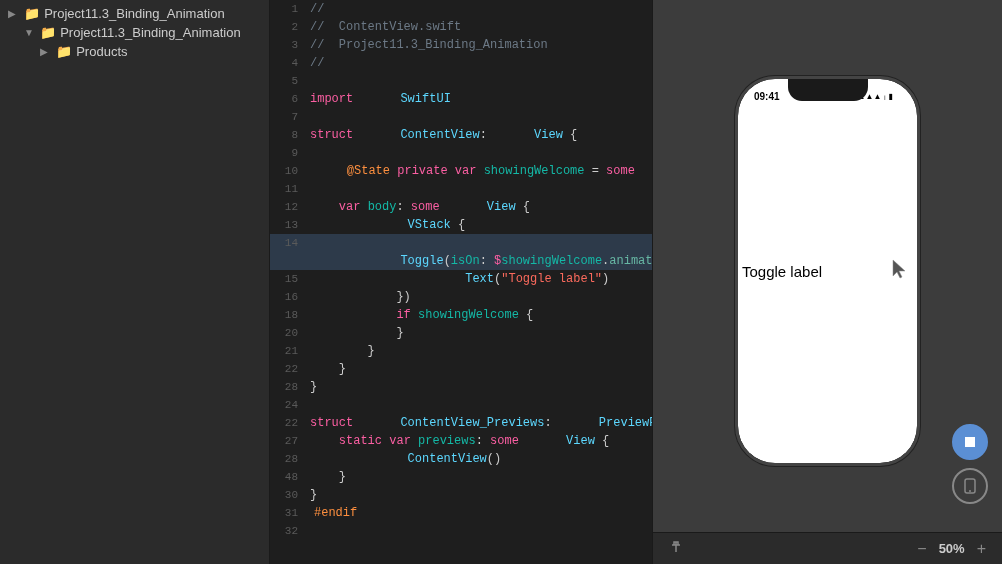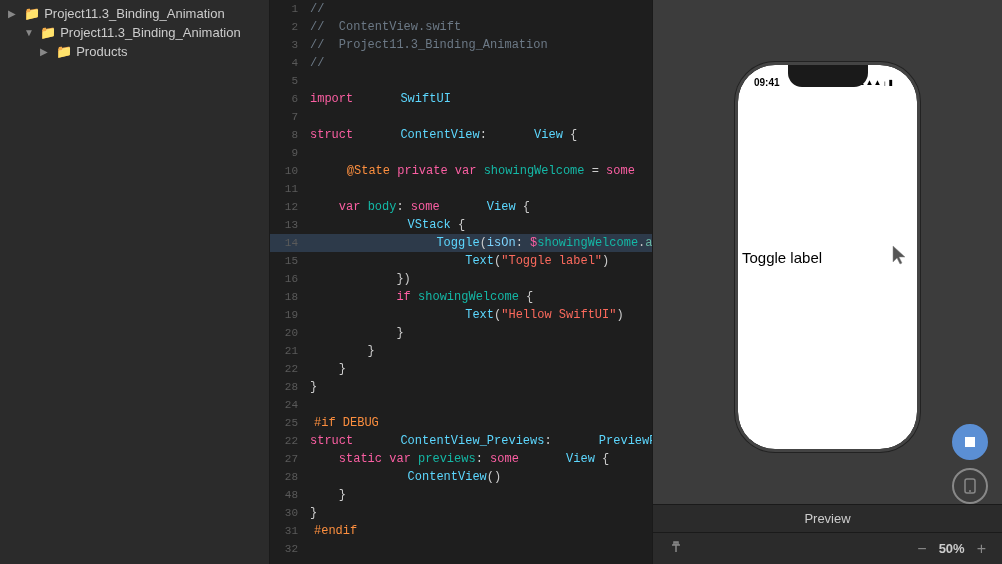--- a/index.html
+++ b/index.html
@@ -90,31 +90,32 @@
     .line-content {
       flex: 1;
       padding-left: 4px;
       color: #cccccc;
       white-space: pre;
       line-height: 18px;
     }
 
     .line-highlighted {
       background: #2d3a4a;
+      flex-direction: column;
     }
 
     
     .kw { color: #fc5fa3; }      
     .type { color: #5dd8ff; margin-left: 40px; }     
     .str { color: #fc6a5d; }      
     .comment { color: #6c7986; }      
     .fn { color: #67b7a4; }       
     .prop { color: #14b8a6; }
     .macro { color: #fd8f3f; padding-left: 8px; }    
-    .param { color: #7dd3fc; }
+    .param { color: #14b8a6; }
 
     .phone-container {
       flex: 1;
       display: flex;
       align-items: center;
       justify-content: center;
       padding: 20px 10px 10px;
     }
 
     
@@ -402,24 +403,20 @@
       <span class="line-num">16</span>
       <span class="line-content">            })</span>
     </div>
 
 
     <div class="code-row">
       <span class="line-num">18</span>
       <span class="line-content">            <span class="kw">if</span> <span class="prop">showingWelcome</span> {</span>
     </div>
 
-    <div class="code-row">
-      <span class="line-num">19</span>
-      <span class="line-content">                <span class="type">Text</span>(<span class="str">"Hellow SwiftUI"</span>)</span>
-    </div>
 
     <div class="code-row">
       <span class="line-num">20</span>
       <span class="line-content">            }</span>
     </div>
 
     <div class="code-row">
       <span class="line-num">21</span>
       <span class="line-content">        }</span>
     </div>
@@ -432,24 +429,20 @@
     <div class="code-row">
       <span class="line-num">28</span>
       <span class="line-content">}</span>
     </div>
 
     <div class="code-row">
       <span class="line-num">24</span>
       <span class="line-content"></span>
     </div>
 
-    <div class="code-row">
-      <span class="line-num">25</span>
-      <span class="line-content macro">#if DEBUG</span>
-    </div>
 
     <div class="code-row">
       <span class="line-num">22</span>
       <span class="line-content"><span class="kw">struct</span> <span class="type">ContentView_Previews</span>: <span class="type">PreviewProvider</span> {</span>
     </div>
 
     <div class="code-row">
       <span class="line-num">27</span>
       <span class="line-content">    <span class="kw">static</span> <span class="kw">var</span> <span class="prop">previews</span>: <span class="kw">some</span> <span class="type">View</span> {</span>
     </div>
@@ -516,23 +509,20 @@
         </svg>
       </button>
       <button class="preview-btn secondary">
         <svg width="12" height="16" viewBox="0 0 12 16">
           <rect x="1" y="1" width="10" height="14" rx="2" fill="none" stroke="#888" stroke-width="1.5"></rect>
           <circle cx="6" cy="13" r="1" fill="#888"></circle>
         </svg>
       </button>
     </div>
 
-    <div class="preview-label">
-      <span>Preview</span>
-    </div>
 
     <div class="bottom-toolbar">
       <div class="toolbar-left">
         <button class="toolbar-btn">
           <svg width="14" height="14" viewBox="0 0 14 14">
             <line x1="7" y1="2" x2="7" y2="12" stroke="#888" stroke-width="1.5"></line>
             <line x1="3" y1="5" x2="11" y2="5" stroke="#888" stroke-width="1.5"></line>
             <path d="M5 5 L5 2 L9 2 L9 5" fill="none" stroke="#888" stroke-width="1.5"></path>
           </svg>
         </button>

